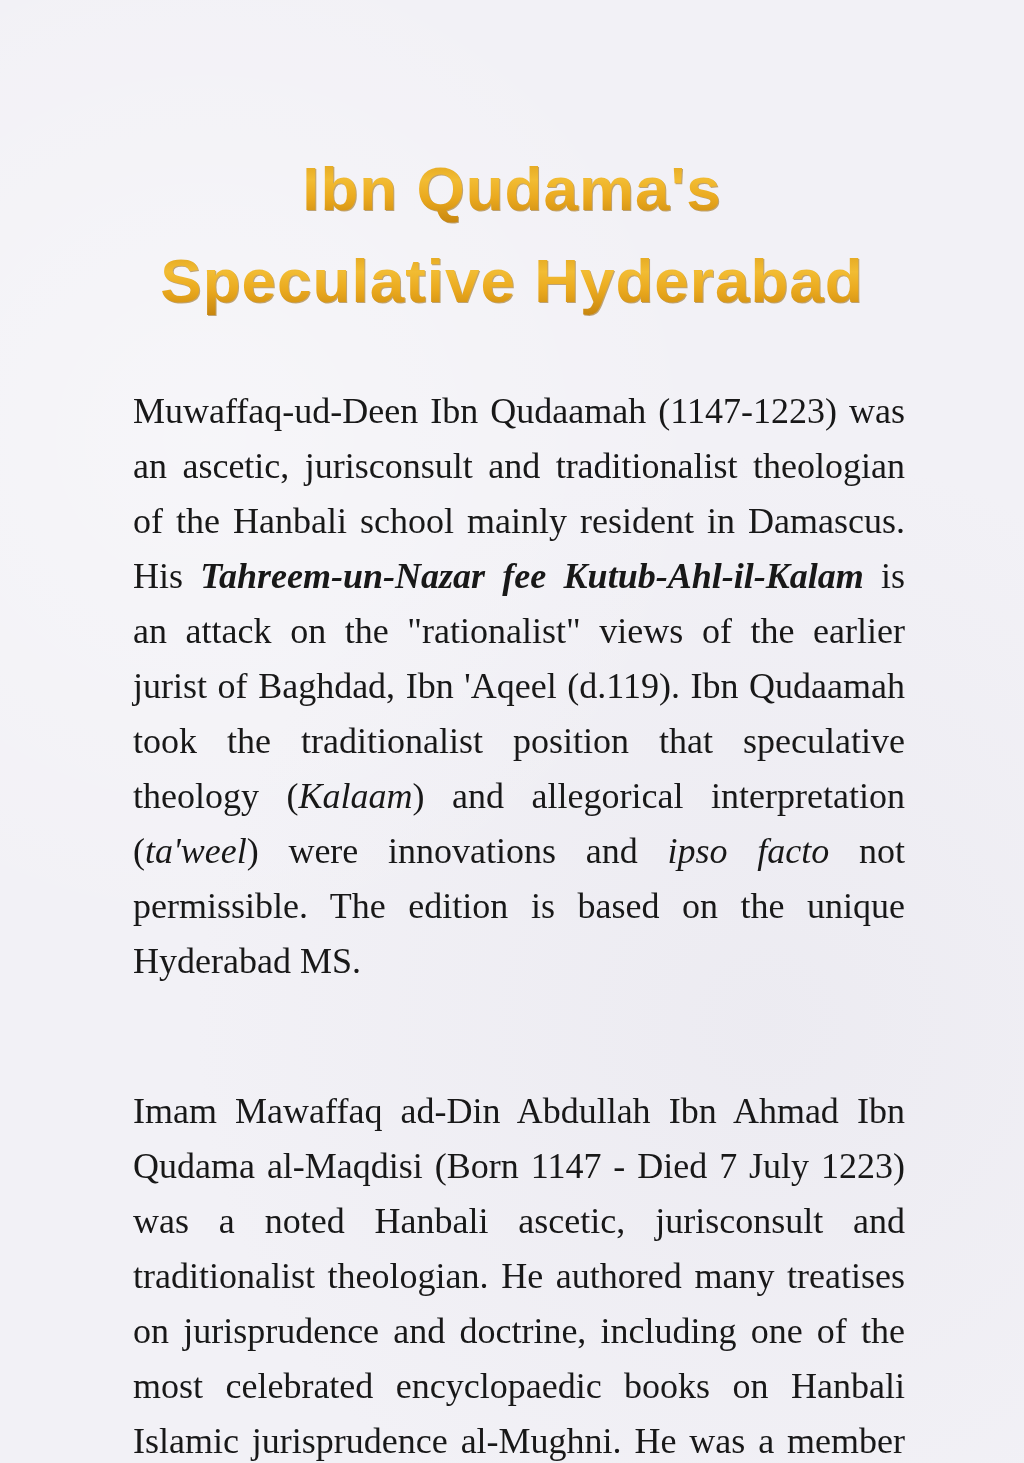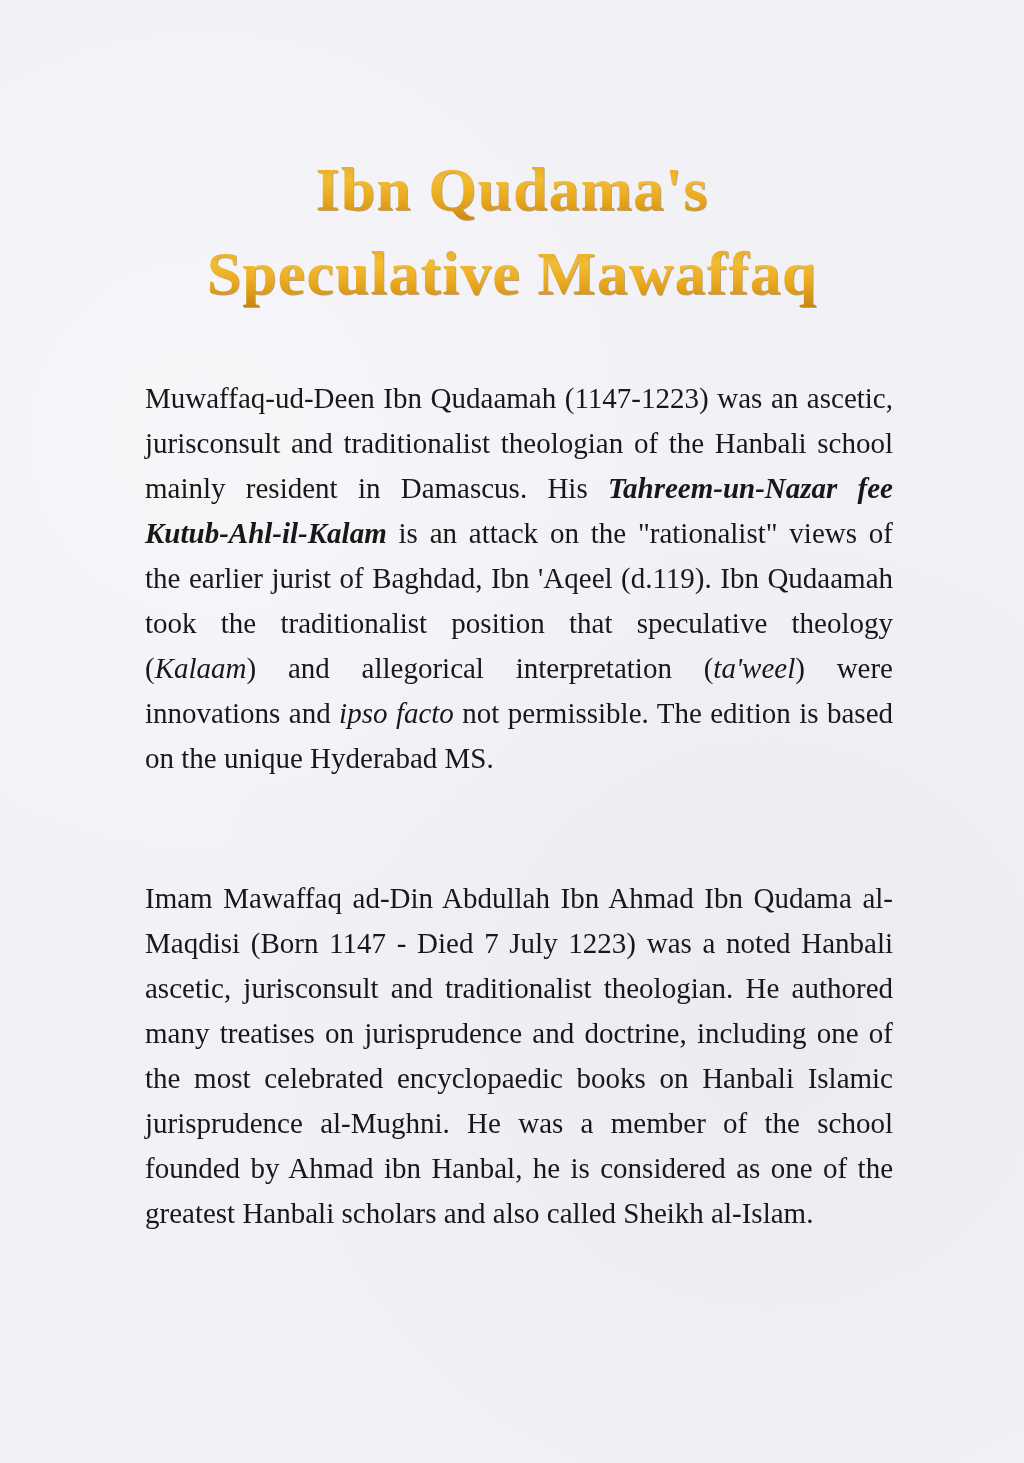--- a/index.html
+++ b/index.html
@@ -28,59 +28,59 @@
       radial-gradient(circle at 20% 30%, rgba(255,255,255,0.35), transparent 40%),
       radial-gradient(circle at 75% 70%, rgba(210,208,220,0.18), transparent 45%);
   }
   .title-block {
     position: relative;
     margin-top: 150px;
     text-align: center;
     z-index: 1;
   }
   .title-line {
-    font-family: Liberation Serif, serif;
+    font-family: Liberation Sans, sans-serif;
     font-weight: bold;
     font-size: 62px;
     line-height: 78px;
     letter-spacing: 1px;
     background: linear-gradient(180deg, #d99a14 0%, #f2bc33 38%, #eaa91e 62%, #c07f0c 100%);
     -webkit-background-clip: text;
     background-clip: text;
     color: transparent;
     filter: drop-shadow(1px 1px 0 rgba(146, 96, 10, 0.55));
     width: fit-content;
-    margin: 6px auto;
+    margin: 14px auto;
   }
   .content {
     position: relative;
     z-index: 1;
     margin: 64px 119px 0 133px;
     width: 772px;
   }
   .body-para {
     font-family: "Liberation Serif", "DejaVu Serif", serif;
-    font-size: 29px;
-    line-height: 45px;
+    font-size: 36px;
+    line-height: 55px;
     text-align: justify;
     color: var(--text-color, #181818);
-    margin: 12px;
+    margin: 0;
   }
   .body-para + .body-para {
     margin-top: 95px;
   }
   .seg-normal { font-style: normal; font-weight: normal; }
   .seg-italic { font-style: italic; }
   .seg-bold-italic { font-style: italic; font-weight: bold; }
 </style>
 </head>
 <body>
 
 <div class="page" style="--page-bg: #f2f1f6; --text-color: #181818;">
   <div class="title-block">
     <div class="title-line">Ibn Qudama's</div>
-    <div class="title-line">Speculative Mawaffaq</div>
+    <div class="title-line">Speculative Hyderabad</div>
   </div>
   <div class="content">
     <p class="body-para"><span class="seg-normal">Muwaffaq-ud-Deen Ibn Qudaamah (1147-1223) was an ascetic, jurisconsult and traditionalist theologian of the Hanbali school mainly resident in Damascus. His </span><span class="seg-bold-italic">Tahreem-un-Nazar fee Kutub-Ahl-il-Kalam</span><span class="seg-normal"> is an attack on the "rationalist" views of the earlier jurist of Baghdad, Ibn 'Aqeel (d.119). Ibn Qudaamah took the traditionalist position that speculative theology (</span><span class="seg-italic">Kalaam</span><span class="seg-normal">) and allegorical interpretation (</span><span class="seg-italic">ta'weel</span><span class="seg-normal">) were innovations and </span><span class="seg-italic">ipso facto</span><span class="seg-normal"> not permissible. The edition is based on the unique Hyderabad MS.</span></p>
     <p class="body-para"><span class="seg-normal">Imam Mawaffaq ad-Din Abdullah Ibn Ahmad Ibn Qudama al-Maqdisi (Born 1147 - Died 7 July 1223) was a noted Hanbali ascetic, jurisconsult and traditionalist theologian. He authored many treatises on jurisprudence and doctrine, including one of the most celebrated encyclopaedic books on Hanbali Islamic jurisprudence al-Mughni. He was a member of the school founded by Ahmad ibn Hanbal, he is considered as one of the greatest Hanbali scholars and also called Sheikh al-Islam.</span></p>
   </div>
 </div>
 
 </body></html>

